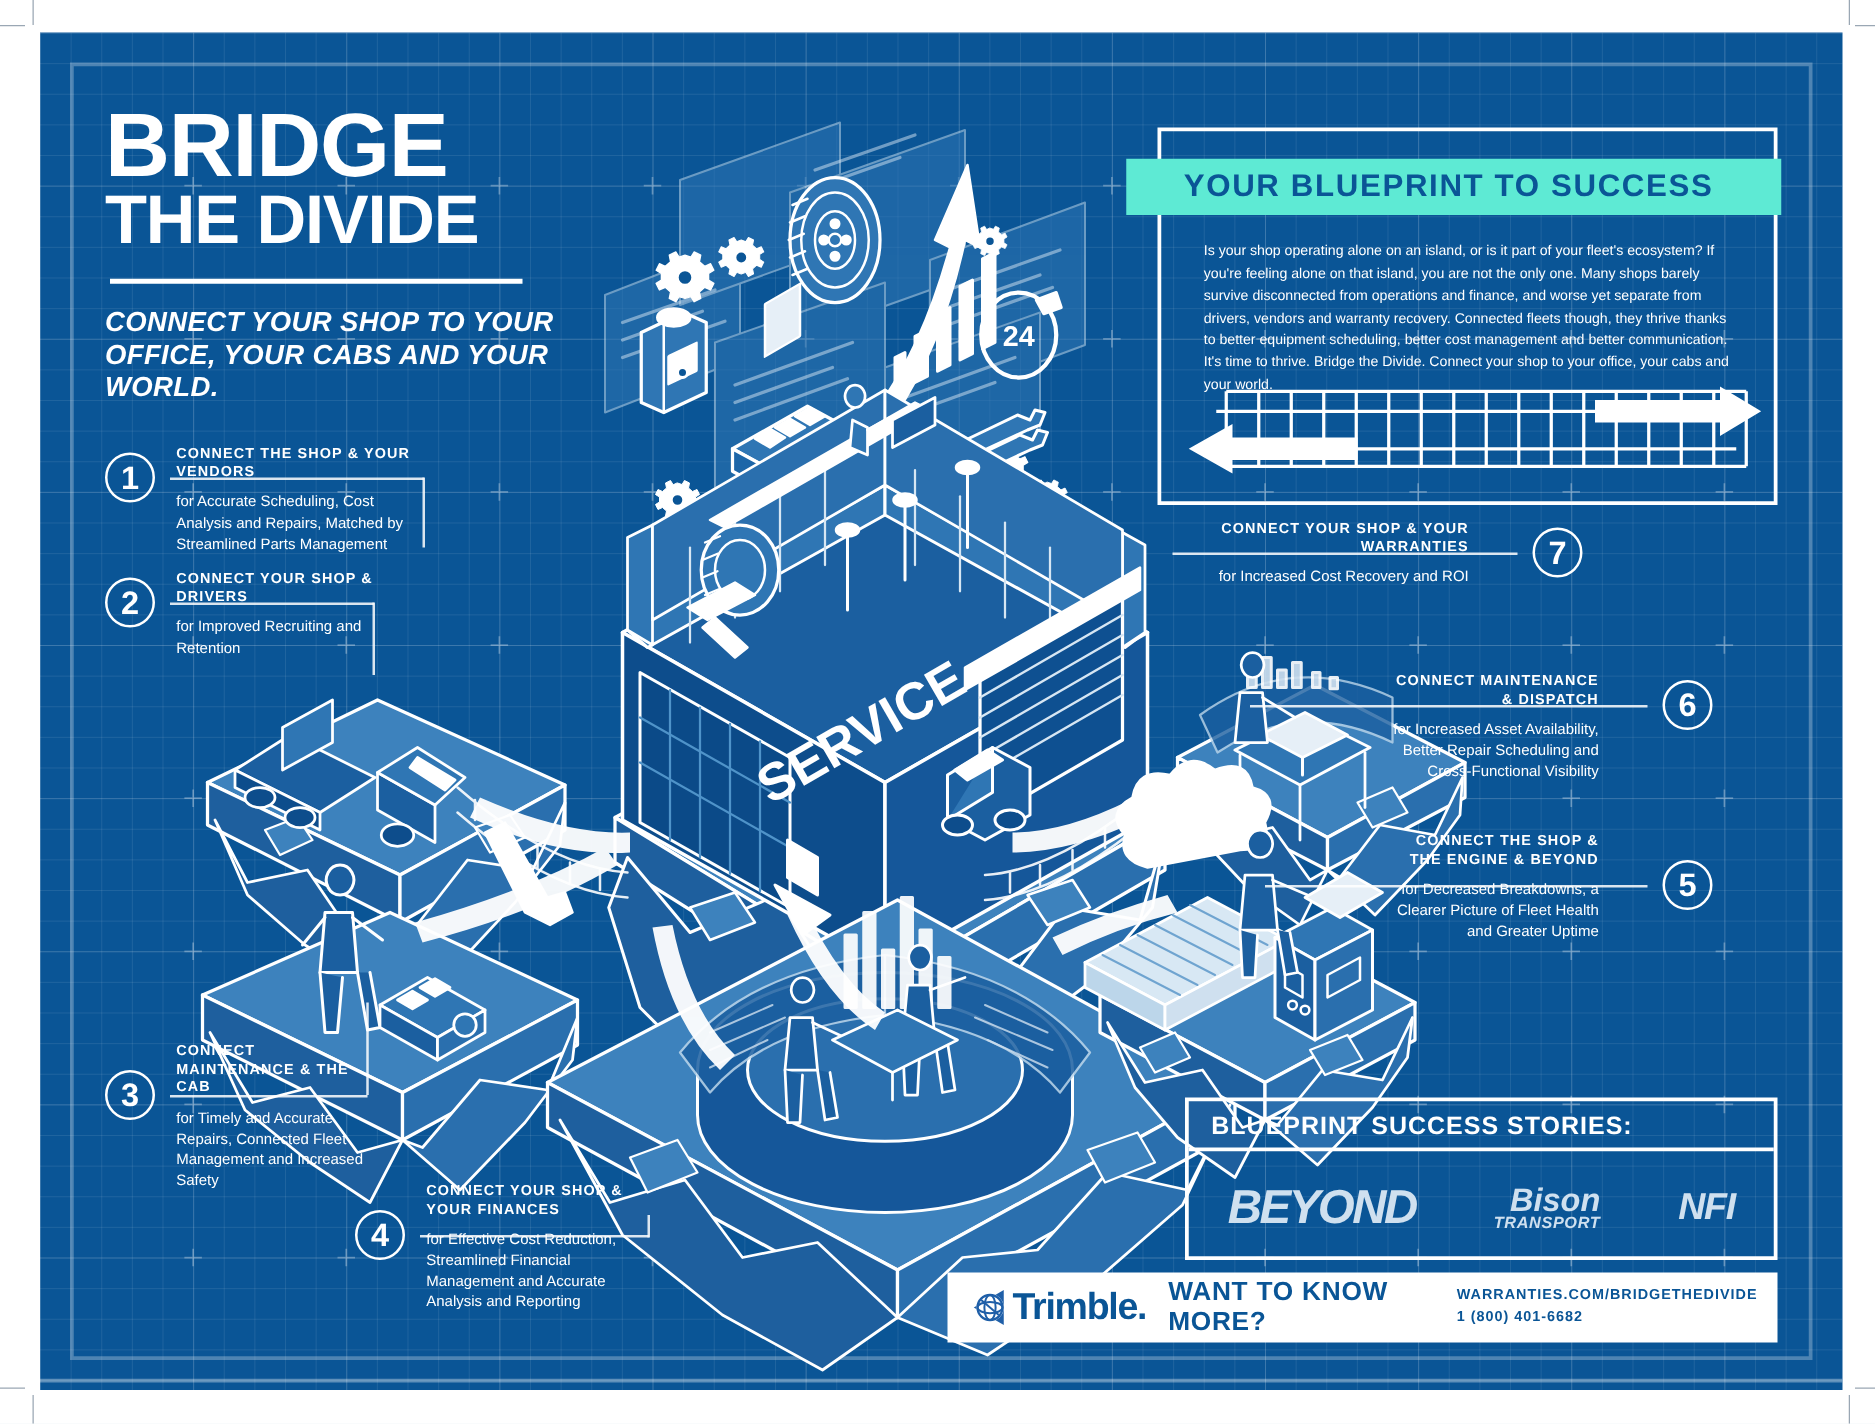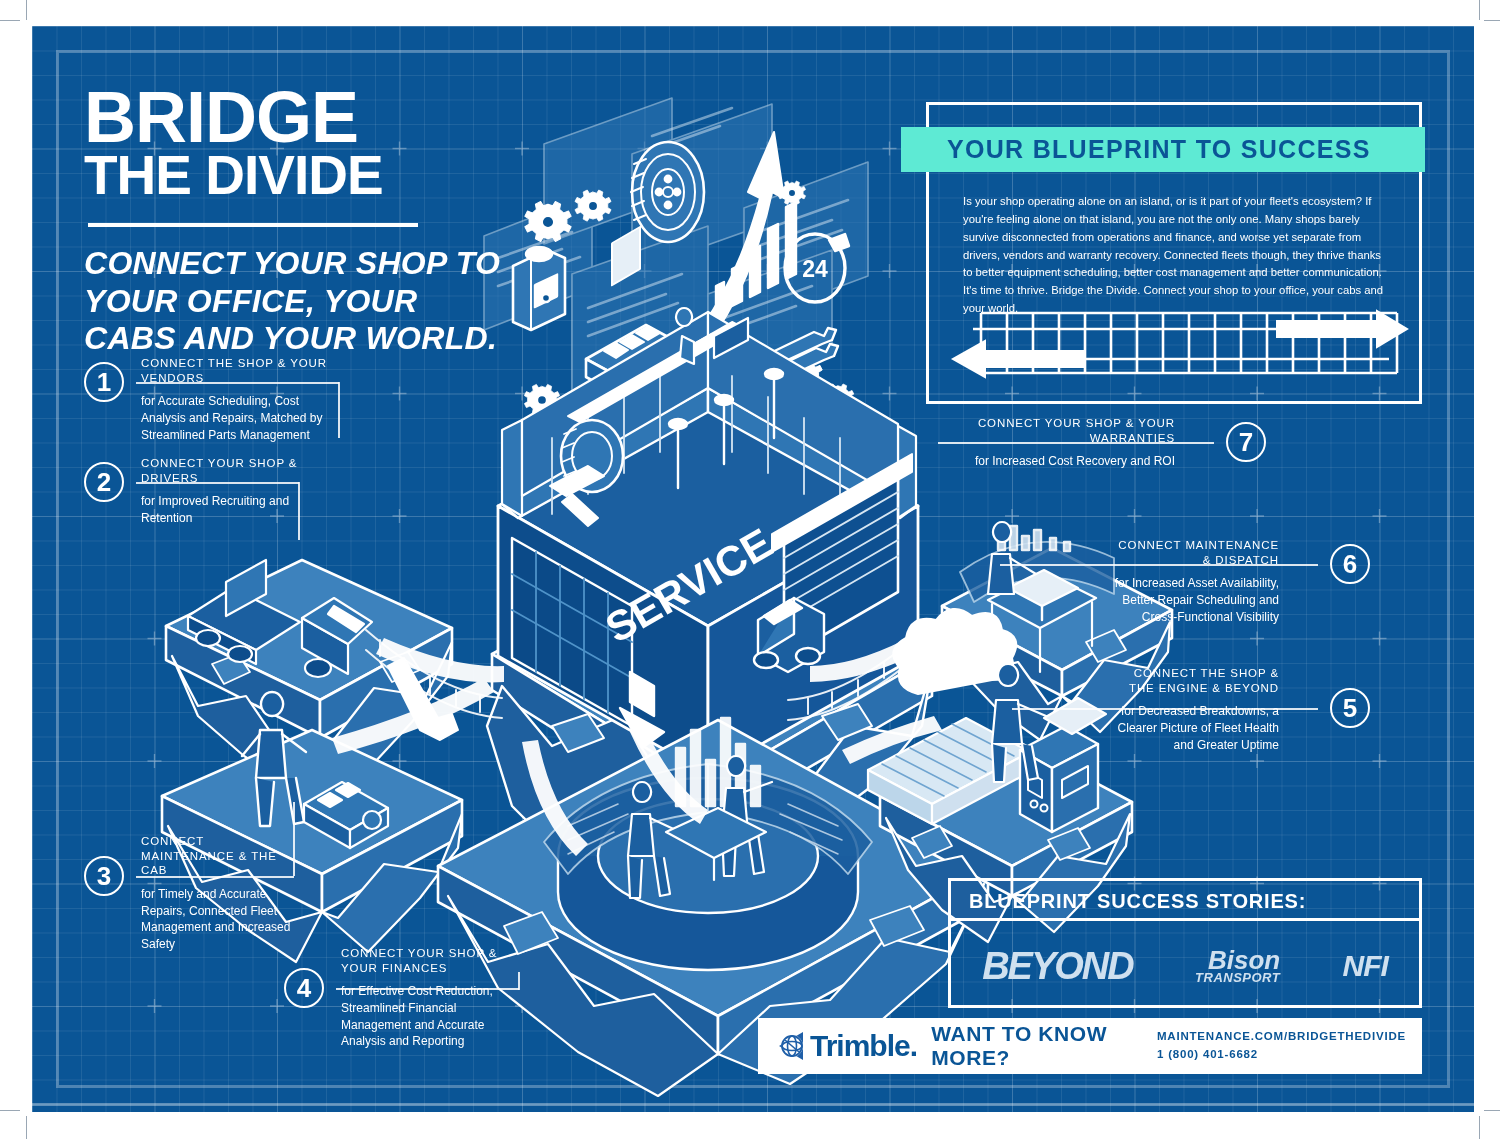--- a/index.html
+++ b/index.html
@@ -33,29 +33,29 @@
     border:3px solid rgba(255,255,255,.28);
   }
   #edgeline { position:absolute; left:0; right:0; bottom:6px; height:3px; background:rgba(255,255,255,.35); }
 
   
   #headline { position:absolute; left:52px; top:58px; width:420px; }
   .h1 { color:#fff; font-weight:bold; letter-spacing:-1px; line-height:.92; }
   .h1-a { font-size:72px; }
   .h1-b { font-size:55px; }
   #headrule { width:330px; height:4px; background:#fff; margin:22px 0 18px 4px; }
-  #subhead { color:#fff; font-style:italic; font-weight:bold; font-size:32px; line-height:1.18; letter-spacing:.3px; }
+  #subhead { color:#fff; font-style:italic; font-weight:bold; font-size:22px; line-height:1.18; letter-spacing:.3px; }
 
   
   .callout { position:absolute; }
   .co-circle {
     position:absolute; width:40px; height:40px; border:2.5px solid #fff; border-radius:50%;
     color:#fff; font-size:26px; font-weight:bold; text-align:center; line-height:36px;
   }
-  .co-head { color:#fff; font-size:11.5px; font-weight:normal; letter-spacing:.9px; line-height:1.28; }
+  .co-head { color:#fff; font-size:11.5px; font-weight:bold; letter-spacing:.9px; line-height:1.28; }
   .co-sub  { color:#fff; font-size:12px; line-height:1.38; margin-top:8px; }
   .co-rule { position:absolute; height:1.6px; background:rgba(255,255,255,.85); }
   .co-tick { position:absolute; width:1.6px; background:rgba(255,255,255,.85); }
   .left-co .co-circle { left:0; top:6px; }
   .left-co .co-body { margin-left:57px; }
   .right-co { text-align:right; }
   .right-co .co-body { margin-right:91px; }
   .right-co .co-circle { right:0; top:6px; }
 
   
@@ -648,19 +648,19 @@
           <circle cx="16" cy="17" r="11" fill="#ffffff"></circle>
           <circle cx="16" cy="17" r="10" fill="none" stroke="#1f5fa8" stroke-width="1.8"></circle>
           <ellipse cx="16" cy="17" rx="4.5" ry="10" fill="none" stroke="#1f5fa8" stroke-width="1.6"></ellipse>
           <ellipse cx="16" cy="17" rx="10" ry="4.5" fill="none" stroke="#1f5fa8" stroke-width="1.6"></ellipse>
           <path d="M9 11 Q16 17 23 23" fill="none" stroke="#1f5fa8" stroke-width="1.6"></path>
         </svg>
         <span id="trimbleWord">Trimble.</span>
       </div>
       <div id="wtkm">WANT TO KNOW MORE?</div>
       <div id="contact">
-        <div>MAINTENANCE.COM/BRIDGETHEDIVIDE</div>
+        <div>WARRANTIES.COM/BRIDGETHEDIVIDE</div>
         <div>1 (800) 401-6682</div>
       </div>
     </div>
 
   </div>
 </div>
 
 </body></html>

